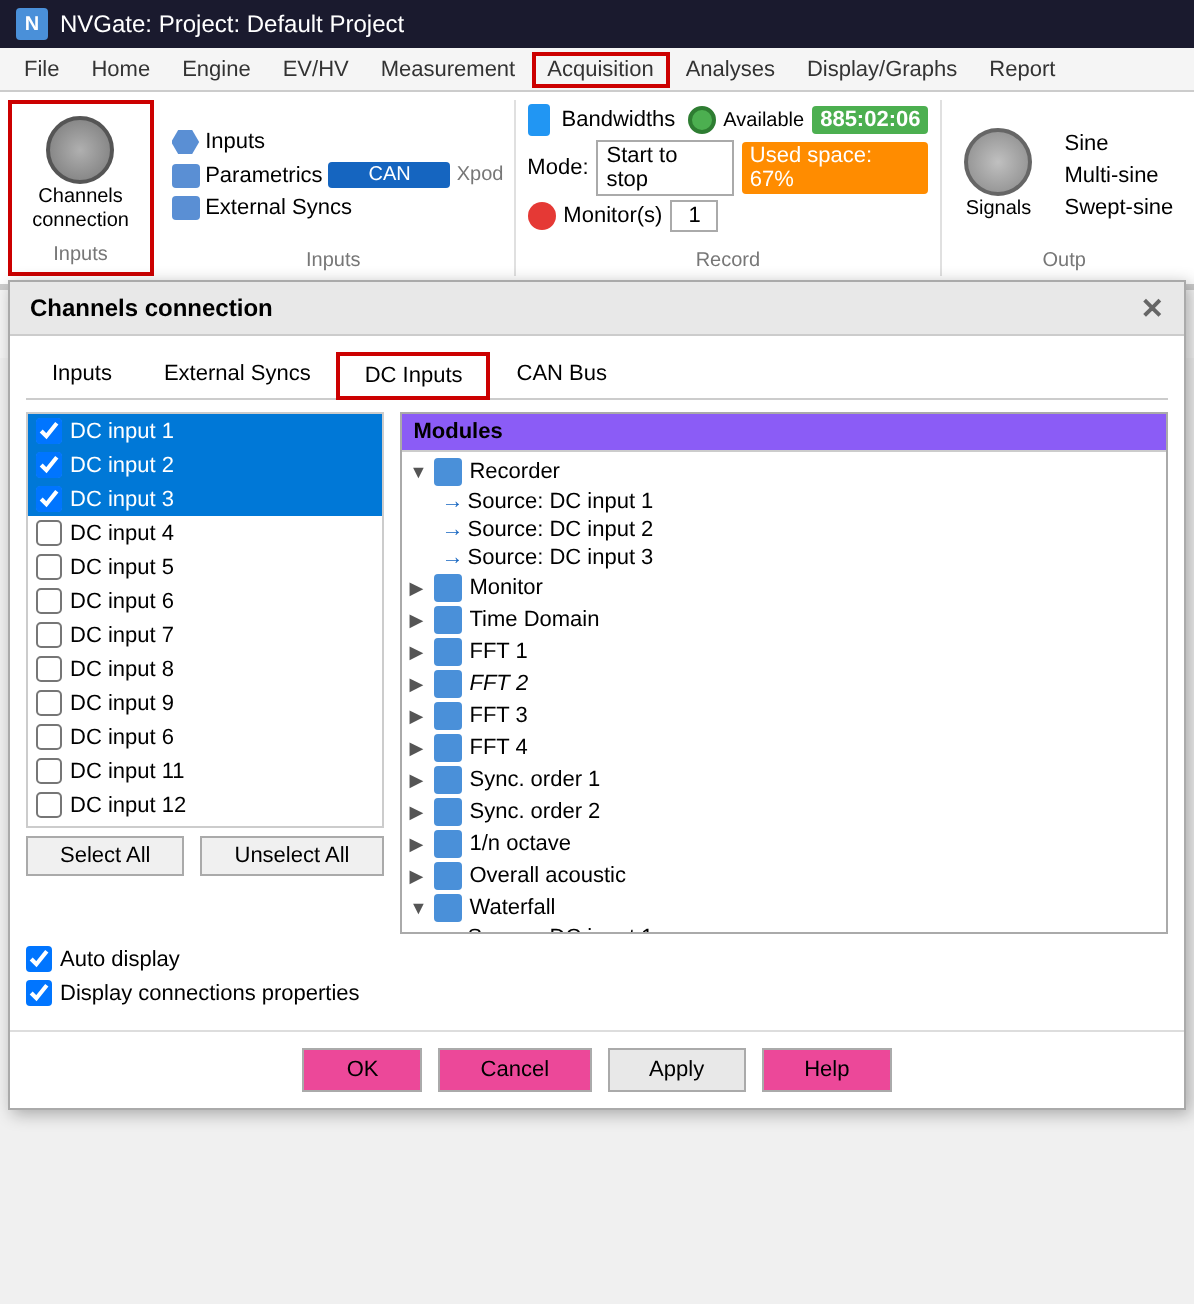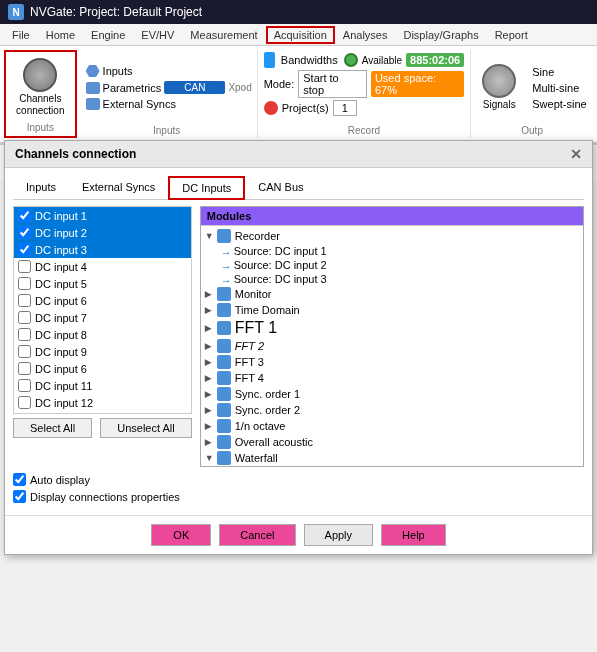--- a/index.html
+++ b/index.html
@@ -143,21 +143,21 @@
           <span class="avail-box">885:02:06</span>
         </span>
       </div>
       <div style="display:flex; align-items:center; gap:4px; width:100%;">
         <span style="font-size:11px;">Mode:</span>
         <span style="font-size:11px; border:1px solid #aaa; padding:1px 4px; cursor:pointer; background:#fff;">Start to stop</span>
         <span class="used-box" style="margin-left:auto;">Used space: <span>67%</span></span>
       </div>
       <div style="display:flex; align-items:center; gap:4px;">
         <span style="display:inline-block; width:14px; height:14px; background:#e53935; border-radius:50%;"></span>
-        <span style="font-size:11px;">Project(s)</span>
+        <span style="font-size:11px;">Monitor(s)</span>
         <span style="font-size:11px; border:1px solid #aaa; padding:1px 8px; background:#fff; cursor:text;">1</span>
       </div>
     </div>
     <div class="rgrp-label">Record</div>
   </div>
 
   <div class="rgrp" style="border-right:none;">
     <div class="rgrp-inner">
       <div class="big-btn">
         <div class="big-btn-icon" style="background: radial-gradient(circle, #c0c0c0, #888); border: 2px solid #666;"></div>
@@ -297,21 +297,21 @@
               <span style="font-size: 11px;">Monitor</span>
             </div>
             <div class="tree-item" style="padding-left: 2px;">
               <span style="font-size: 9px; color: rgb(85, 85, 85); min-width: 10px;">▶</span>
               <span style="display: inline-block; width: 14px; height: 14px; background: rgb(74, 144, 217); border-radius: 2px; margin-right: 2px;"></span>
               <span style="font-size: 11px;">Time Domain</span>
             </div>
             <div class="tree-item" style="padding-left: 2px;">
               <span style="font-size: 9px; color: rgb(85, 85, 85); min-width: 10px;">▶</span>
               <span style="display: inline-block; width: 14px; height: 14px; background: rgb(74, 144, 217); border-radius: 2px; margin-right: 2px;"></span>
-              <span style="font-size: 16px;">FFT 1</span>
+              <span style="font-size: 11px;">FFT 1</span>
             </div>
             <div class="tree-item" style="padding-left: 2px;">
               <span style="font-size: 9px; color: rgb(85, 85, 85); min-width: 10px;">▶</span>
               <span style="display: inline-block; width: 14px; height: 14px; background: rgb(74, 144, 217); border-radius: 2px; margin-right: 2px;"></span>
               <span style="font-size: 11px; font-style: italic;">FFT 2</span>
             </div>
             <div class="tree-item" style="padding-left: 2px;">
               <span style="font-size: 9px; color: rgb(85, 85, 85); min-width: 10px;">▶</span>
               <span style="display: inline-block; width: 14px; height: 14px; background: rgb(74, 144, 217); border-radius: 2px; margin-right: 2px;"></span>
               <span style="font-size: 11px;">FFT 3</span>

